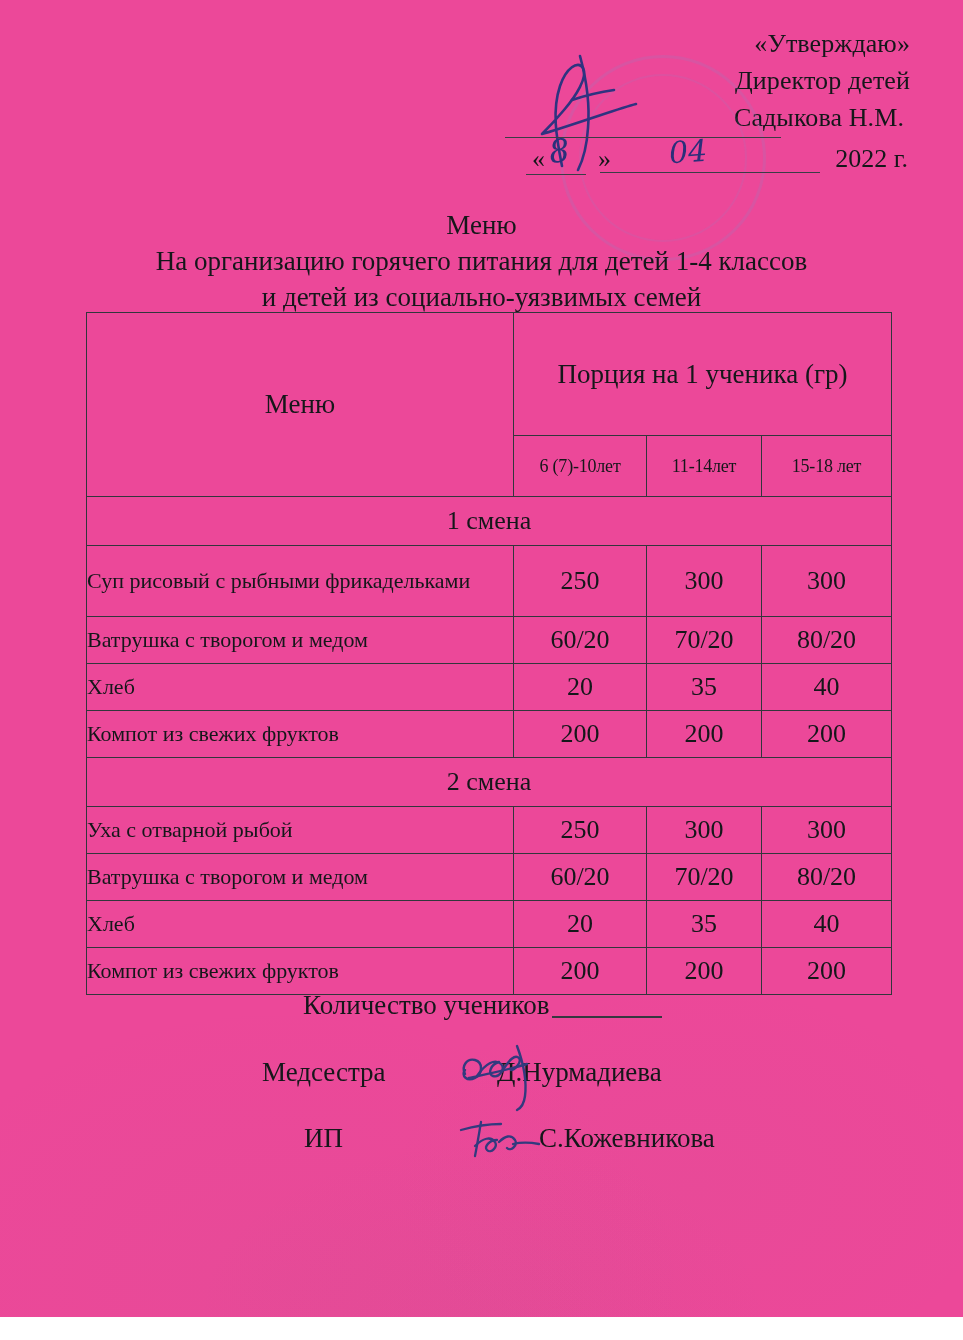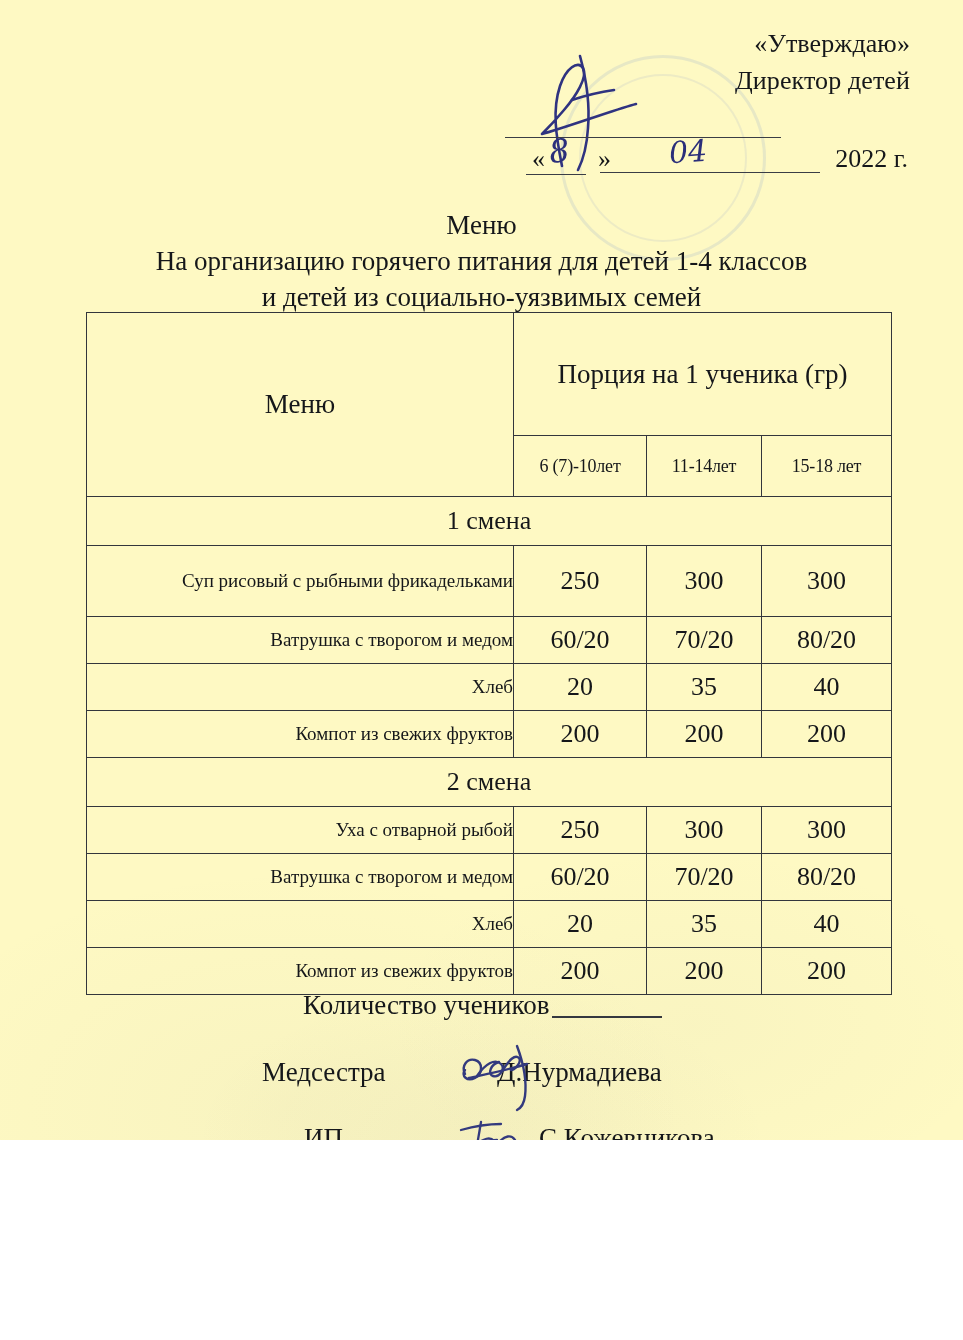--- a/index.html
+++ b/index.html
@@ -4,22 +4,22 @@
 <title>Меню</title>
 <style>
   html, body {
     margin: 0;
     padding: 0;
     background: #ffffff;
   }
   .page {
     position: relative;
     width: 963px;
-    height: 1140px;
-    background: #fef9c3;
+    height: 1317px;
+    background: #ec4899;
     font-family: "Liberation Serif", "DejaVu Serif", serif;
     color: #15171a;
     overflow: hidden;
   }
 
   
   .scan-tint {
     position: absolute;
     inset: 0;
     pointer-events: none;
@@ -179,24 +179,24 @@
     text-align: center;
     font-size: 18px;
     letter-spacing: -0.2px;
   }
   .shift-row td {
     height: 48px;
     text-align: center;
     font-size: 26px;
   }
   .dish-name {
-    text-align: right;
+    text-align: left;
     padding: 5px 6px 5px 12px;
     line-height: 1.2;
-    font-size: 19px;
+    font-size: 22px;
   }
   .dish-name.two-line { height: 70px; }
   .qty {
     text-align: center;
     font-size: 26px;
     height: 44px;
   }
   tr.r-tall td { height: 70px; }
   tr.r-norm td { height: 46px; }
 
@@ -244,20 +244,21 @@
 </head>
 <body>
 
 <div class="page">
 
   <div class="scan-tint"></div>
 
   <div class="approval">
     <span class="ln">«Утверждаю»</span>
     <span class="ln">Директор детей</span>
+    <span class="ln pad-r">Садыкова Н.М.</span>
   </div>
 
   <div class="stamp"></div>
 
   <svg class="sig-director" viewBox="0 0 130 130">
     <g fill="none" stroke="#2f3380" stroke-width="2.6" stroke-linecap="round" stroke-linejoin="round">
       <path d="M34 118 C28 88, 24 62, 32 38 C38 20, 50 12, 55 20 C60 29, 48 48, 36 62 C26 74, 18 82, 14 86 C22 84, 46 76, 70 68 C88 62, 100 58, 108 56"></path>
       <path d="M52 8 C58 30, 62 56, 60 80 C59 96, 56 110, 50 122"></path>
       <path d="M44 52 C56 48, 72 44, 86 42"></path>
     </g>

